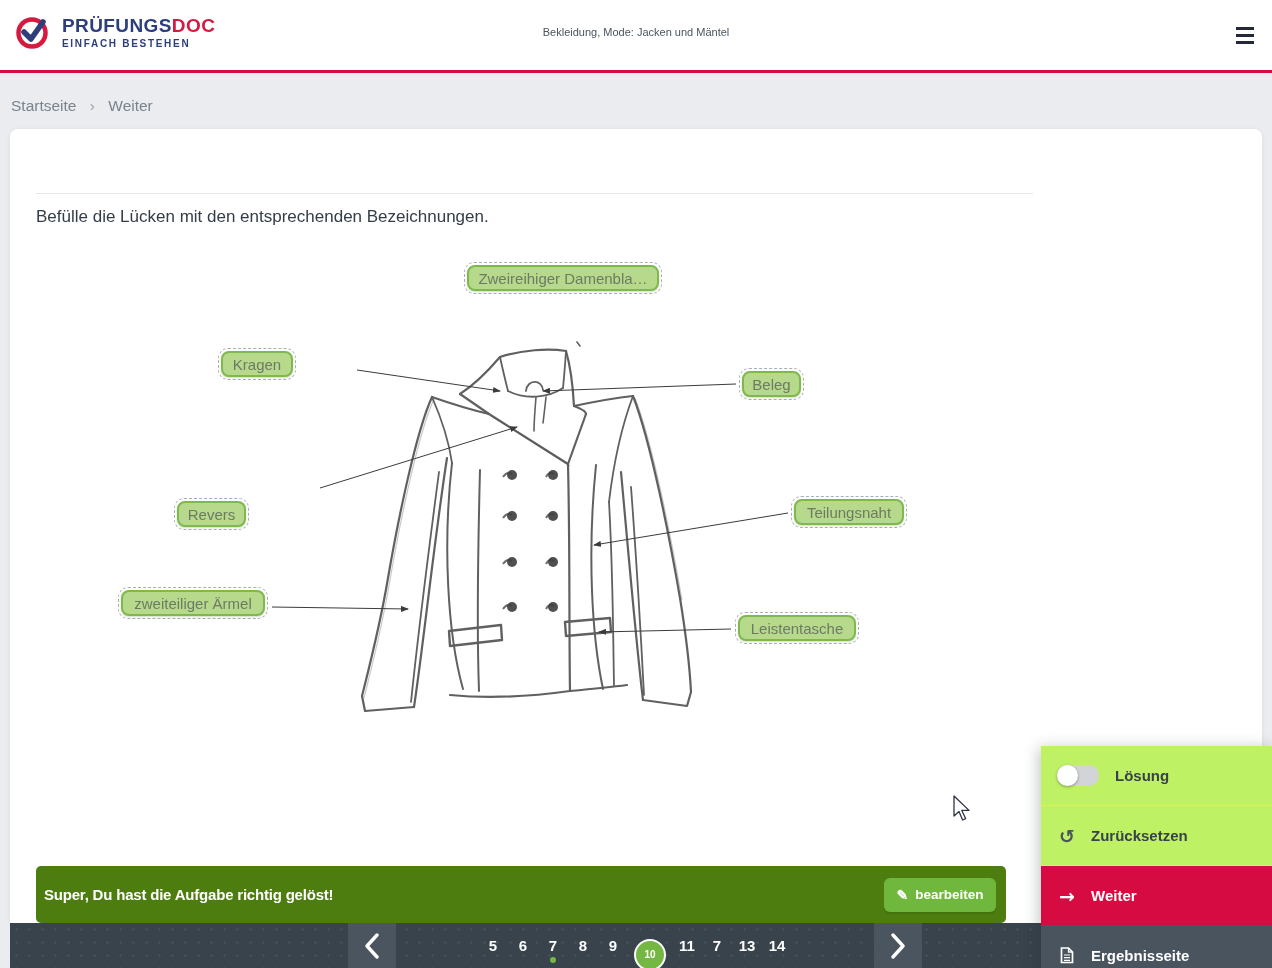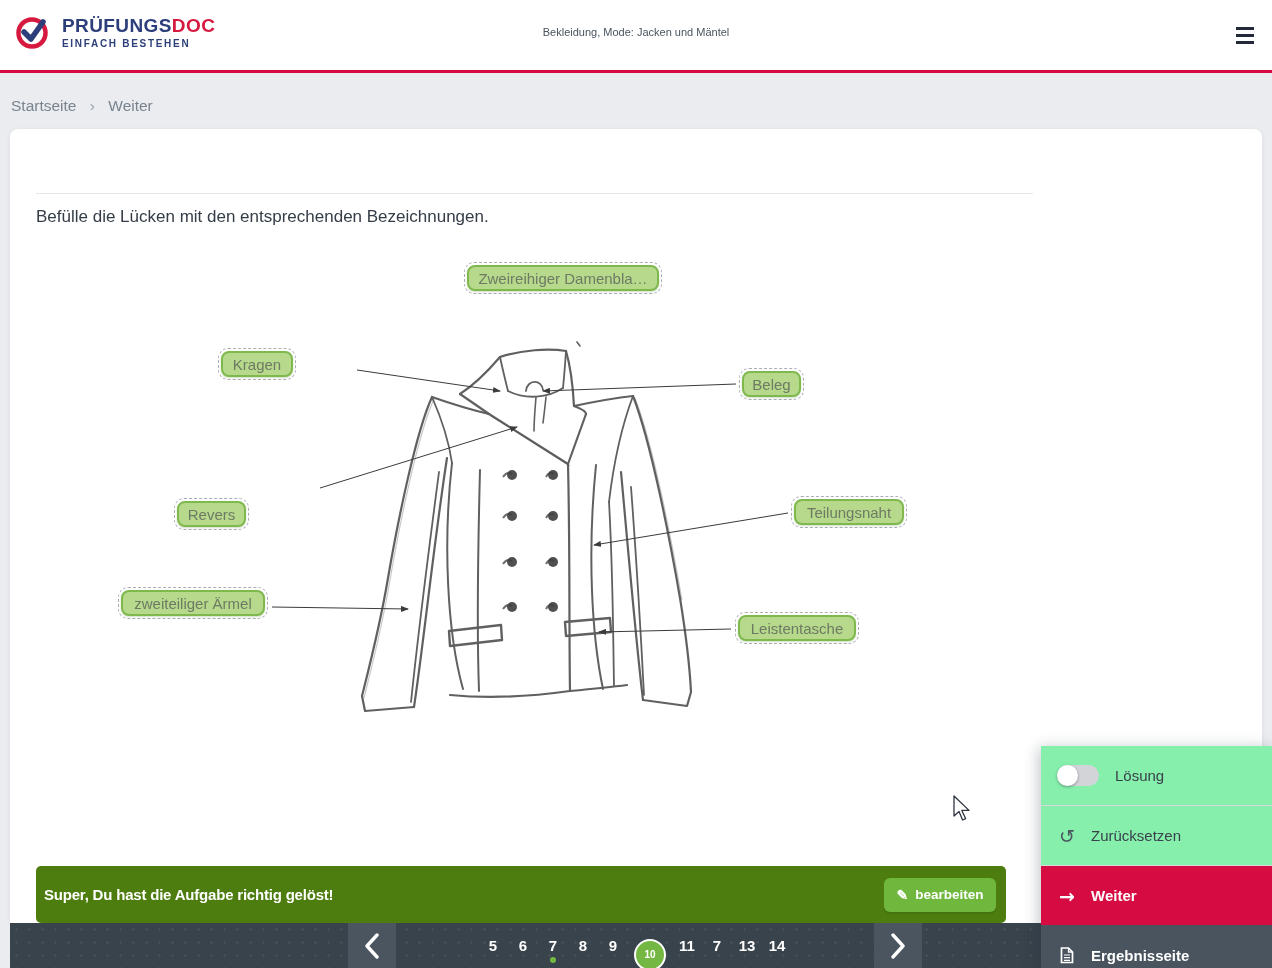--- a/index.html
+++ b/index.html
@@ -71,21 +71,21 @@
   .page.current{width:32px;height:32px;min-width:32px;border-radius:50%;background:#74b843;
         border:2px solid #fff;box-sizing:border-box;line-height:28px;font-size:10px;margin-top:19px;}
   .page .dot{position:absolute;left:50%;transform:translateX(-50%);bottom:-9px;width:6px;height:6px;
         border-radius:50%;background:#74b843;}
 
   
   .panel{position:absolute;left:1041px;top:746px;width:231px;height:222px;z-index:20;
         box-shadow:-2px 2px 14px rgba(30,40,50,.28);overflow:hidden;}
   .panel-row{height:60px;display:flex;align-items:center;padding-left:16px;box-sizing:border-box;
         font-size:15px;cursor:pointer;}
-  .panel-row.light{background:#86efac;color:#39424c;border-bottom:1px solid #d8d9dc;}
+  .panel-row.light{background:#bef264;color:#39424c;border-bottom:1px solid #d8d9dc;font-weight:bold;}
   .panel-row.primary{background:#d60b41;color:#fff;font-weight:700;height:59px;}
   .panel-row.dark{background:#4a545e;color:#fff;font-weight:700;height:60px;}
   .toggle{width:42px;height:21px;background:#d2d4d8;border-radius:11px;position:relative;
         margin-right:16px;display:inline-block;flex:none;}
   .toggle .knob{position:absolute;left:0;top:0;width:21px;height:21px;border-radius:50%;
         background:#fff;box-shadow:0 1px 3px rgba(0,0,0,.35);}
   .icon-cell{width:20px;margin-right:14px;display:flex;align-items:center;justify-content:center;flex:none;}
   .undo-glyph{font-size:19px;color:#4b5560;font-family:"DejaVu Sans",sans-serif;}
   .arrow-glyph{font-size:19px;color:#fff;font-weight:700;font-family:"DejaVu Sans",sans-serif;}
 

